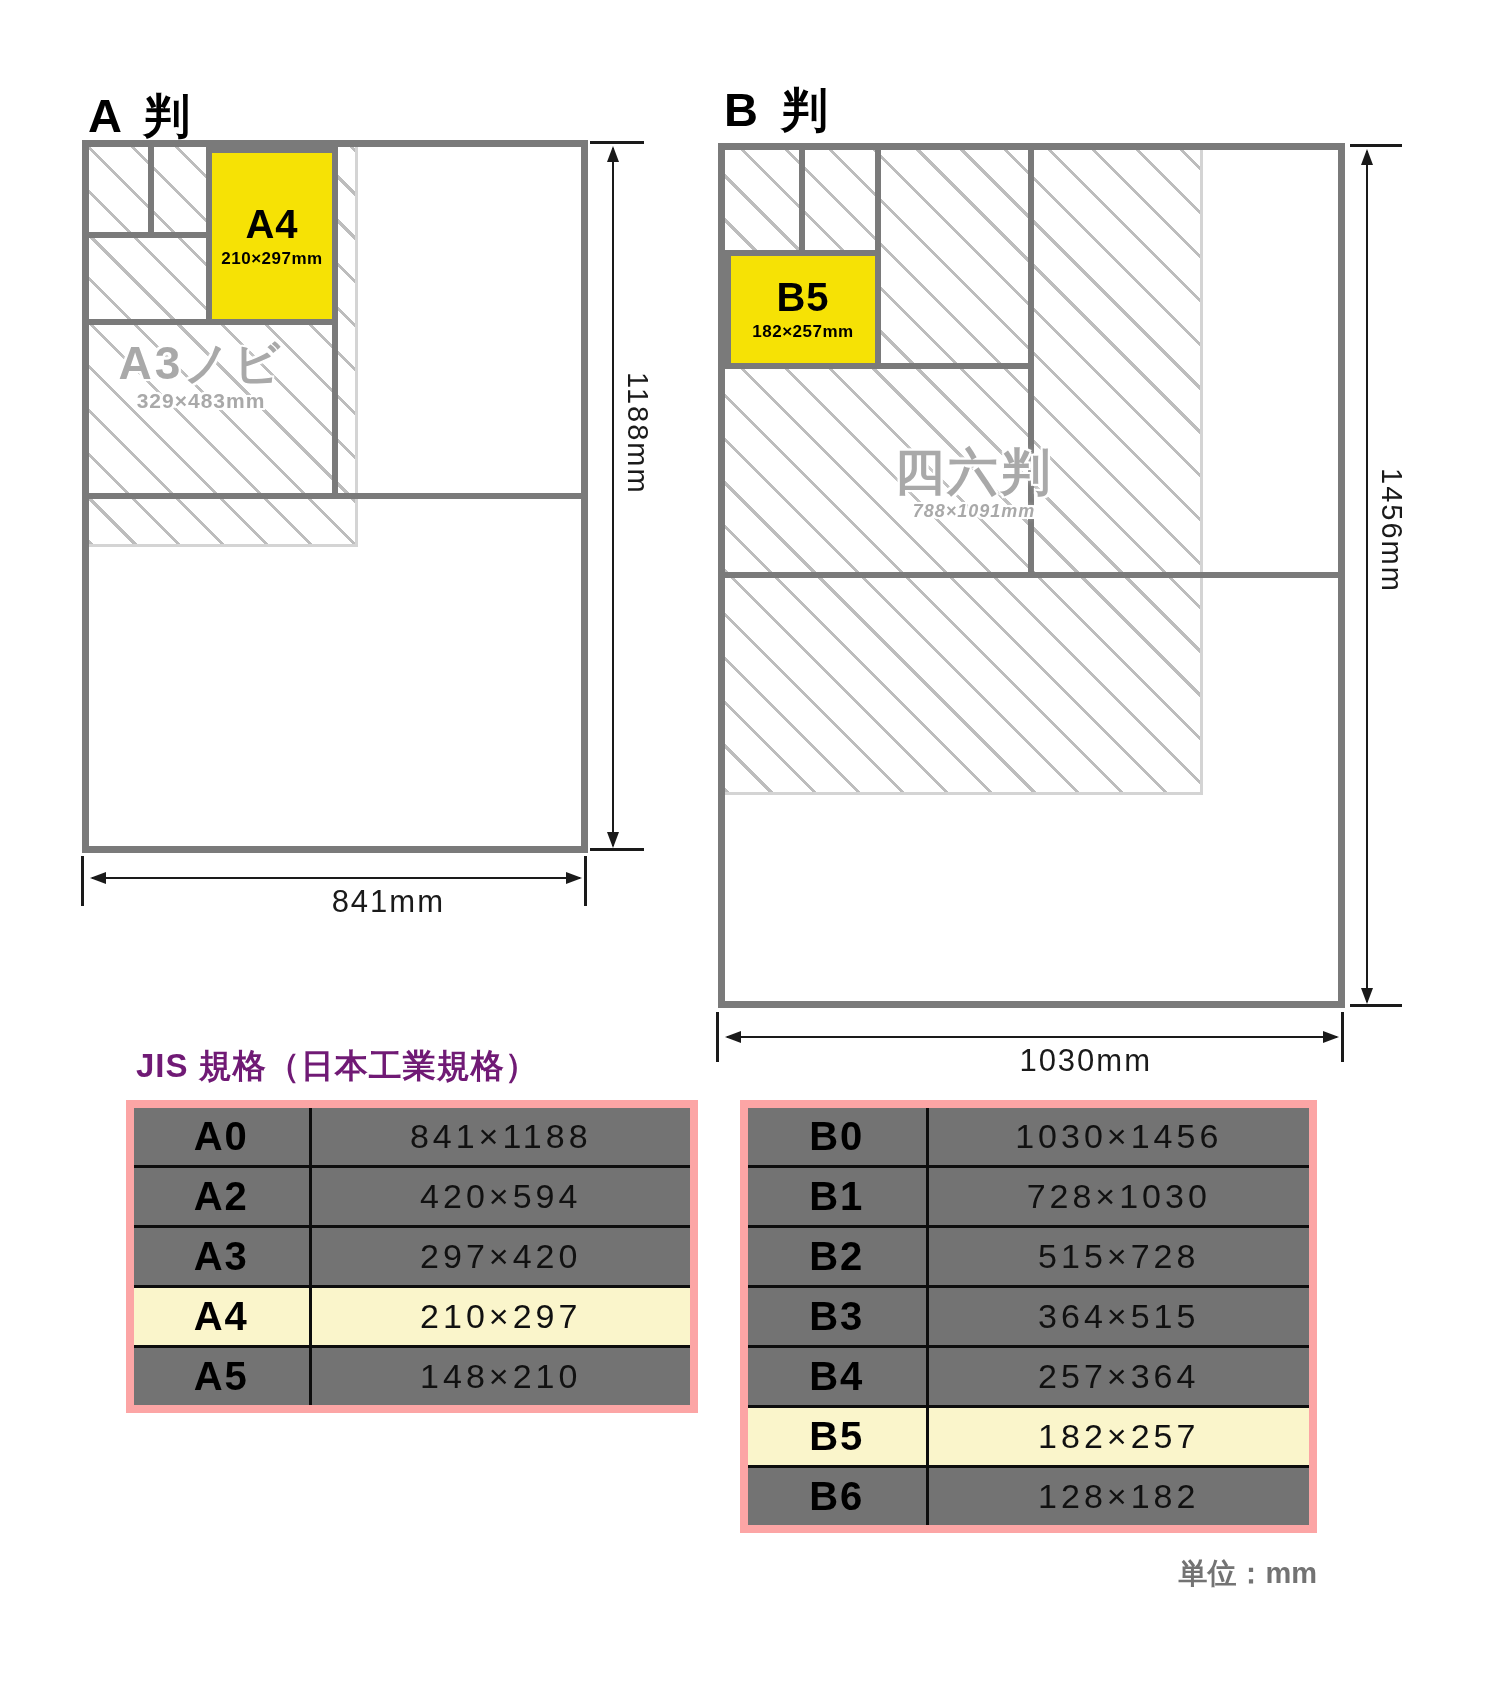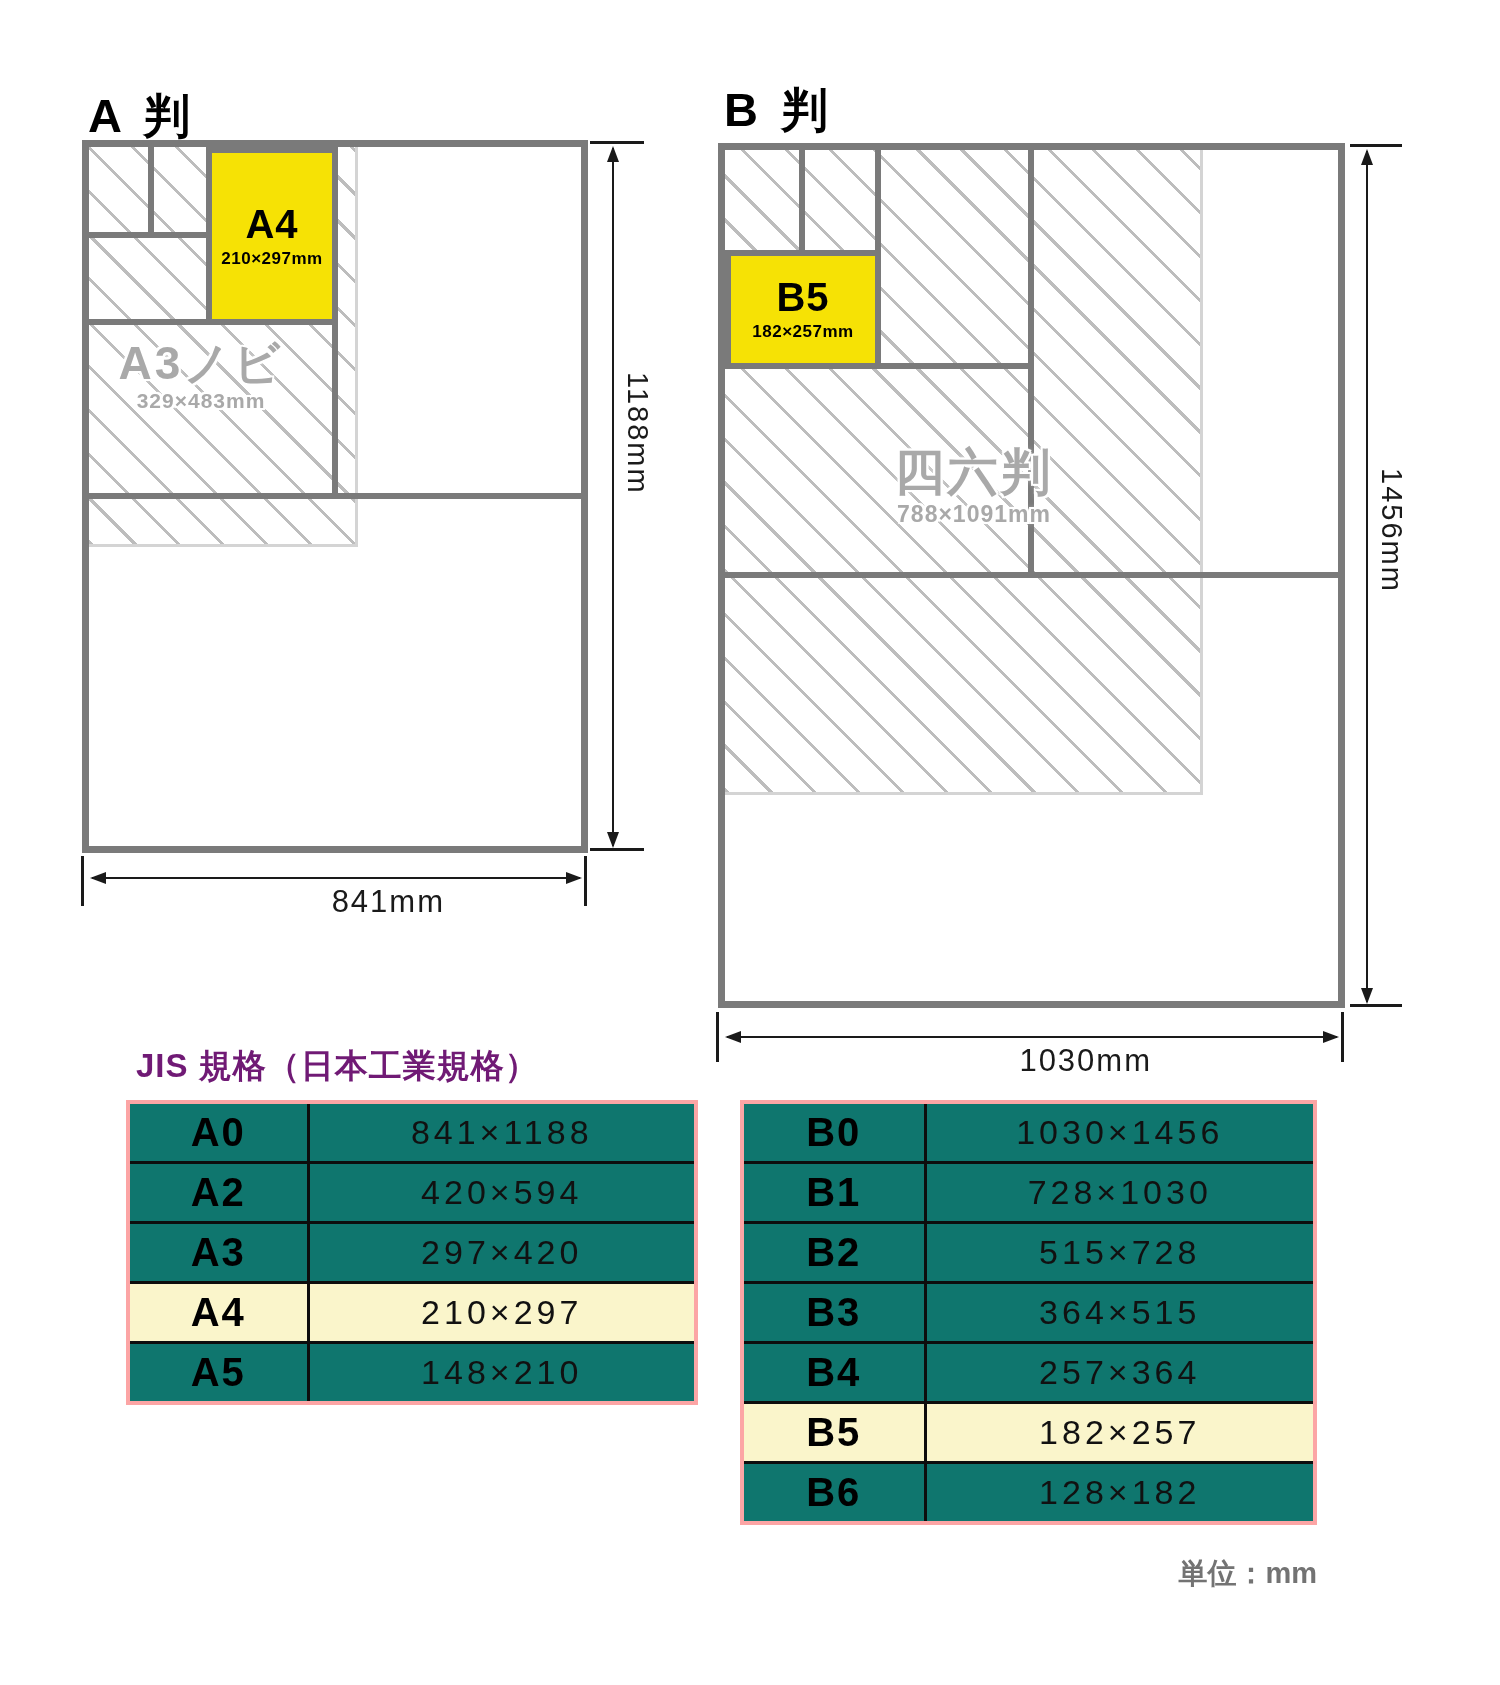--- a/index.html
+++ b/index.html
@@ -25,34 +25,34 @@
   .hlname{font-size:40px;font-weight:800;line-height:1;letter-spacing:1px;color:#000;}
   .hlsize{font-size:17px;font-weight:700;margin-top:5px;color:#000;letter-spacing:0.5px;}
   .ghost{position:absolute;text-align:center;z-index:5;line-height:1.05;}
   .gname,.gsize{
     color:var(--ghost);
     text-shadow:2px 2px 0 #fff,-2px -2px 0 #fff,2px -2px 0 #fff,-2px 2px 0 #fff,0 2px 0 #fff,0 -2px 0 #fff,2px 0 0 #fff,-2px 0 0 #fff,0 0 6px #fff;
   }
   .gname{font-size:46px;font-weight:800;letter-spacing:3px;}
   .gsize{font-size:21px;font-weight:600;margin-top:3px;letter-spacing:1px;}
   .ghost.big .gname{font-size:50px;}
-  .ghost.big .gsize{font-size:23px;}
+  .ghost.big .gsize{font-size:18px;font-style:italic;}
   
   .tick{position:absolute;background:var(--ink);}
   .varrow{position:absolute;width:2px;background:var(--ink);}
   .varrow::before{content:"";position:absolute;left:-5px;top:-2px;border-left:6px solid transparent;border-right:6px solid transparent;border-bottom:16px solid var(--ink);}
   .varrow::after{content:"";position:absolute;left:-5px;bottom:-2px;border-left:6px solid transparent;border-right:6px solid transparent;border-top:16px solid var(--ink);}
   .harrow{position:absolute;height:2px;background:var(--ink);}
   .harrow::before{content:"";position:absolute;top:-5px;left:-2px;border-top:6px solid transparent;border-bottom:6px solid transparent;border-right:16px solid var(--ink);}
   .harrow::after{content:"";position:absolute;top:-5px;right:-2px;border-top:6px solid transparent;border-bottom:6px solid transparent;border-left:16px solid var(--ink);}
   .vdim{position:absolute;writing-mode:vertical-rl;font-size:29px;letter-spacing:2px;color:var(--ink);}
   .hdim{position:absolute;font-size:31px;letter-spacing:2px;color:var(--ink);text-align:right;}
   
   .jis-heading{position:absolute;left:136px;top:1044px;font-size:33px;font-weight:600;letter-spacing:1px;color:#701a75;}
-  table.jtable{position:absolute;border-collapse:collapse;table-layout:fixed;background:#0f766e;border:4px solid #fca5a5;}
+  table.jtable{position:absolute;border-collapse:collapse;table-layout:fixed;background:#737373;border:8px solid #fca5a5;}
   table.jtable td{border:3px solid #0d0d0d;height:57px;text-align:center;vertical-align:middle;padding:0;}
   table.jtable td.lbl{font-size:40px;font-weight:800;letter-spacing:2px;color:#000;}
   table.jtable td.val{font-size:34px;font-weight:400;letter-spacing:4px;color:#111;text-align:center;}
   table.jtable tr.hl td{background:var(--row);}
   .unit-note{position:absolute;left:1050px;top:1554px;width:267px;text-align:right;font-size:29px;font-weight:600;color:#737373;}
 </style>
 </head>
 <body>
 
 <div class="stage" style="--yellow: #f6e205; --row: #faf5cb; --gray: #7a7a7a; --hatch: #bdbdbd; --edge: #d4d4d4; --ghost: #a9a9a9;">

